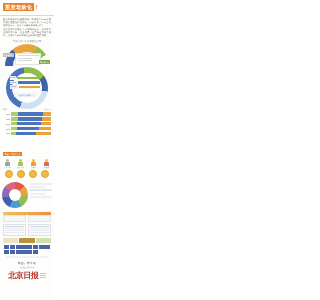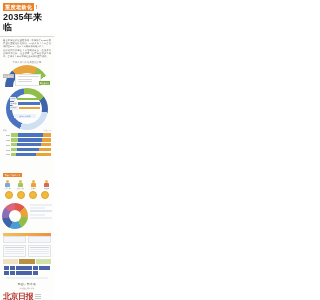--- a/index.html
+++ b/index.html
@@ -115,36 +115,35 @@
   .mid-box.b{background:#b8923f;}
   .mid-box.c{background:#cfe0a8;}
   .grid{display:flex;flex-wrap:wrap;gap:.6px;padding:2px 4px 1px 4px;}
   .cell{width:5.2px;height:4px;background:#4b63a8;}
   .cap-bar{margin:1px 6px 0 6px;height:2.6px;background:#eef1f5;}
 
   
   .footer{padding:3px 3px 4px 3px;text-align:center;}
   .f-title{font-size:2.6px;color:#444;letter-spacing:.4px;}
   .f-sub{font-size:1.7px;color:#999;margin-top:.8px;}
-  .logo{margin-top:3px;display:flex;align-items:center;gap:1.5px;}
+  .logo{margin-top:3px;display:flex;align-items:center;justify-content:center;gap:1.5px;}
   .logo-mark{font-size:8px;font-weight:bold;color:#b5322b;line-height:8px;letter-spacing:-.5px;}
   .logo-side{text-align:left;}
   .logo-side div{height:1px;width:6px;background:#c9c9c9;margin-bottom:1px;}
 </style>
 </head>
 <body>
 
 <div id="poster">
 
   <div class="header">
     <div class="badge-wrap">
       <span class="badge">重度老龄化</span>
       <span class="badge-excl">!</span>
     </div>
-    <div class="title">2035年来临</div>
   </div>
   <div class="rule"></div>
 
   <div class="para">
     <p>随着中国老龄化进程加快，中国将于2035年前后进入重度老龄化阶段。60岁及以上人口占比将超过30%，老年人口规模将突破4亿人。</p>
     <p>老龄化不仅意味着人口结构的改变，也将深刻影响经济增长、社会保障、医疗养老等多个领域，是未来十余年中国社会面临的重大挑战。</p>
   </div>
 
   <div class="sec">
     <div class="sec-label">中国人口年龄结构变化趋势</div>

